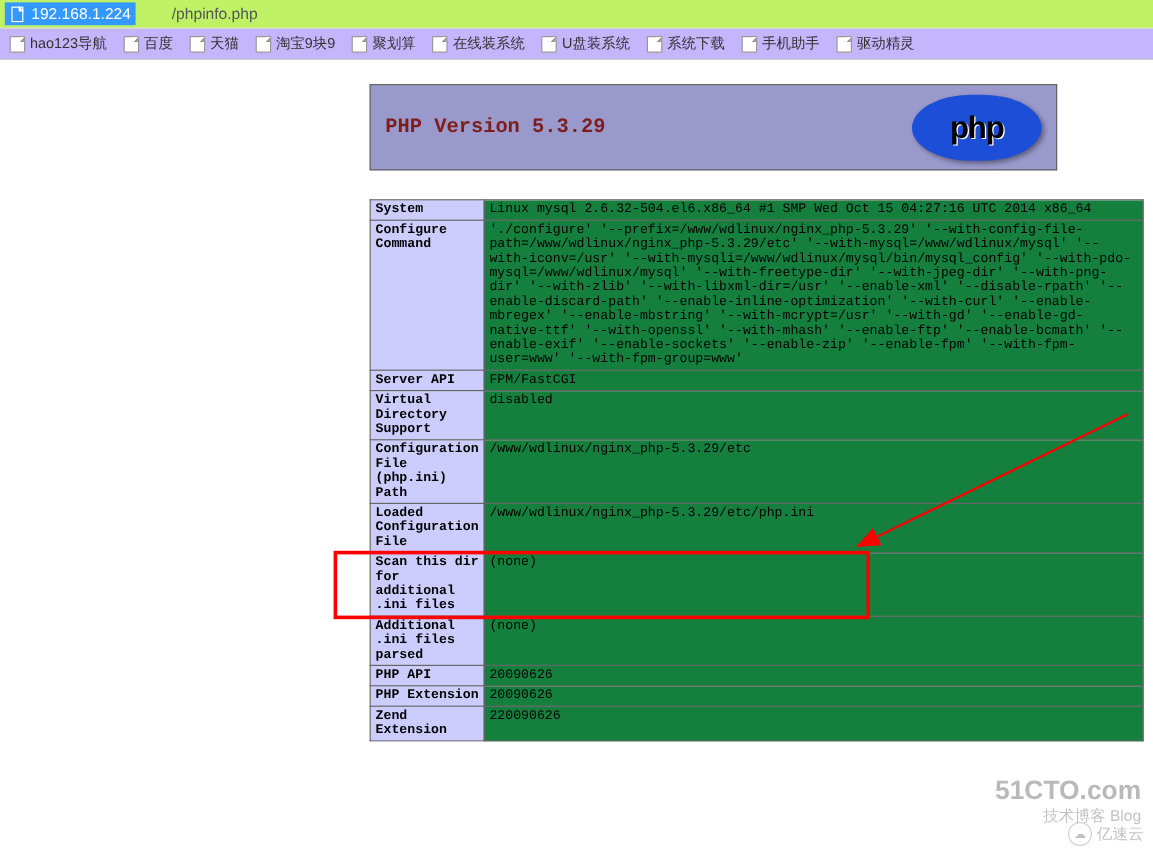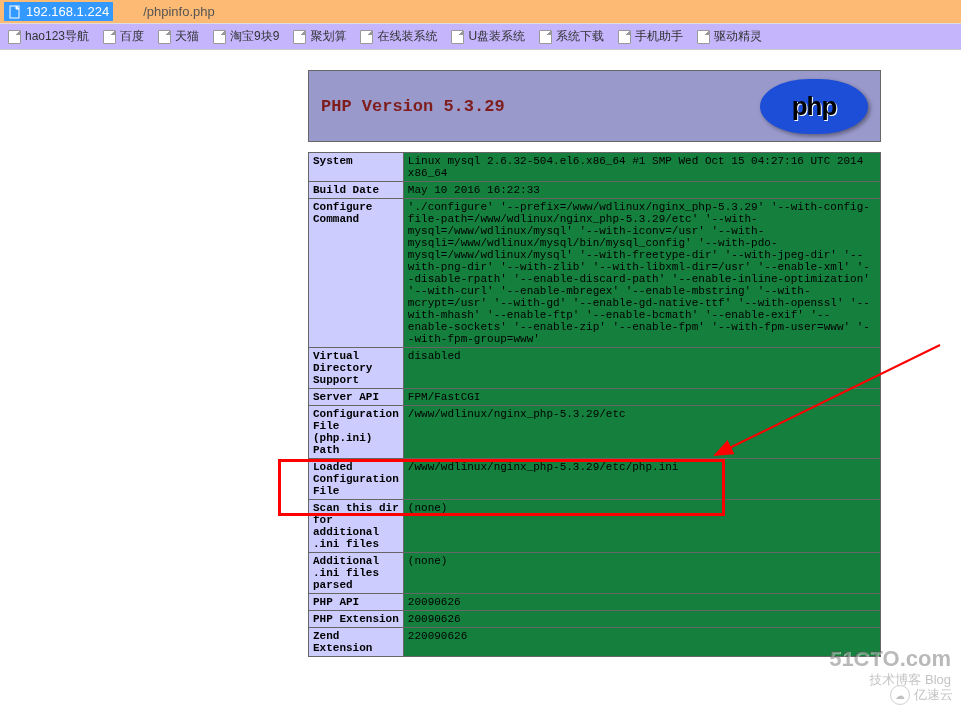--- a/index.html
+++ b/index.html
@@ -5,21 +5,21 @@
     * { margin: 0; padding: 0; box-sizing: border-box; }
     body {
       font-family: Arial, sans-serif;
       background: #fff;
       width: 961px;
       height: 707px;
       overflow: hidden;
       position: relative;
     }
     .url-bar {
-      background: #fdba74;
+      background: #bef264;
       padding: 2px 4px;
       border-bottom: 1px solid #ddd;
       display: flex;
       align-items: center;
       height: 24px;
     }
     .url-highlight {
       background: #3399ff;
       color: #fff;
       padding: 2px 4px;
@@ -101,23 +101,23 @@
     }
     .php-logo-text {
       font-family: Arial, sans-serif;
       font-weight: bold;
       font-size: 26px;
       color: #000;
       text-shadow: 1px 1px 0 #fff;
       letter-spacing: -1px;
     }
     .phpinfo-table {
-      width: 573px;
+      width: 645px;
       margin-left: 308px;
-      margin-top: 10px;
+      margin-top: 24px;
       border-collapse: collapse;
       font-family: "Courier New", monospace;
       font-size: 11px;
     }
     .phpinfo-table td {
       border: 1px solid #666;
       padding: 2px 4px;
       vertical-align: top;
     }
     .phpinfo-table td.label {
@@ -256,34 +256,30 @@
     </div>
   </div>
 
   <table class="phpinfo-table">
     <tbody>
         <tr>
           <td class="label">System</td>
           <td class="value">Linux mysql 2.6.32-504.el6.x86_64 #1 SMP Wed Oct 15 04:27:16 UTC 2014 x86_64</td>
         </tr>
     <tr>
-          <td class="label">Build Date</td>
-          <td class="value">May 10 2016 16:22:33</td>
-        </tr>
-    <tr>
           <td class="label">Configure Command</td>
           <td class="value">'./configure' '--prefix=/www/wdlinux/nginx_php-5.3.29' '--with-config-file-path=/www/wdlinux/nginx_php-5.3.29/etc' '--with-mysql=/www/wdlinux/mysql' '--with-iconv=/usr' '--with-mysqli=/www/wdlinux/mysql/bin/mysql_config' '--with-pdo-mysql=/www/wdlinux/mysql' '--with-freetype-dir' '--with-jpeg-dir' '--with-png-dir' '--with-zlib' '--with-libxml-dir=/usr' '--enable-xml' '--disable-rpath' '--enable-discard-path' '--enable-inline-optimization' '--with-curl' '--enable-mbregex' '--enable-mbstring' '--with-mcrypt=/usr' '--with-gd' '--enable-gd-native-ttf' '--with-openssl' '--with-mhash' '--enable-ftp' '--enable-bcmath' '--enable-exif' '--enable-sockets' '--enable-zip' '--enable-fpm' '--with-fpm-user=www' '--with-fpm-group=www'</td>
         </tr>
     <tr>
+          <td class="label">Server API</td>
+          <td class="value">FPM/FastCGI</td>
+        </tr>
+    <tr>
           <td class="label">Virtual Directory Support</td>
           <td class="value">disabled</td>
-        </tr>
-    <tr>
-          <td class="label">Server API</td>
-          <td class="value">FPM/FastCGI</td>
         </tr>
     <tr>
           <td class="label">Configuration File (php.ini) Path</td>
           <td class="value">/www/wdlinux/nginx_php-5.3.29/etc</td>
         </tr>
     <tr>
           <td class="label">Loaded Configuration File</td>
           <td class="value">/www/wdlinux/nginx_php-5.3.29/etc/php.ini</td>
         </tr>
     <tr>

